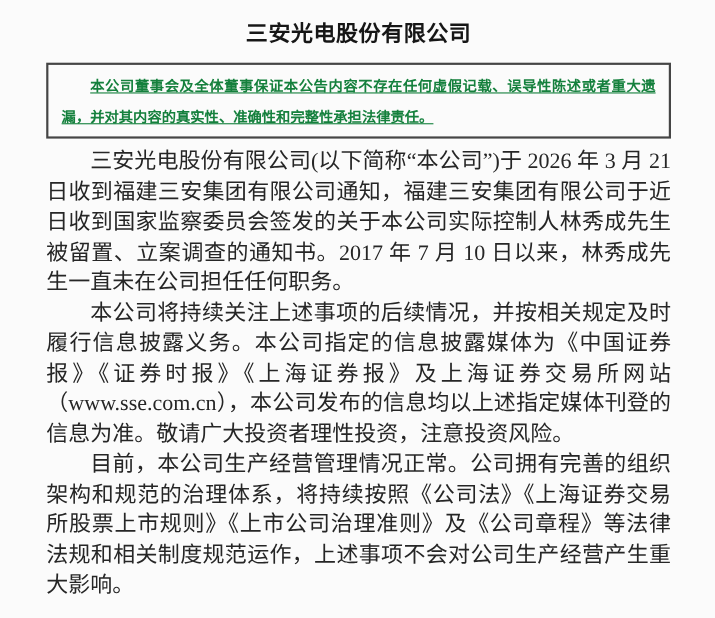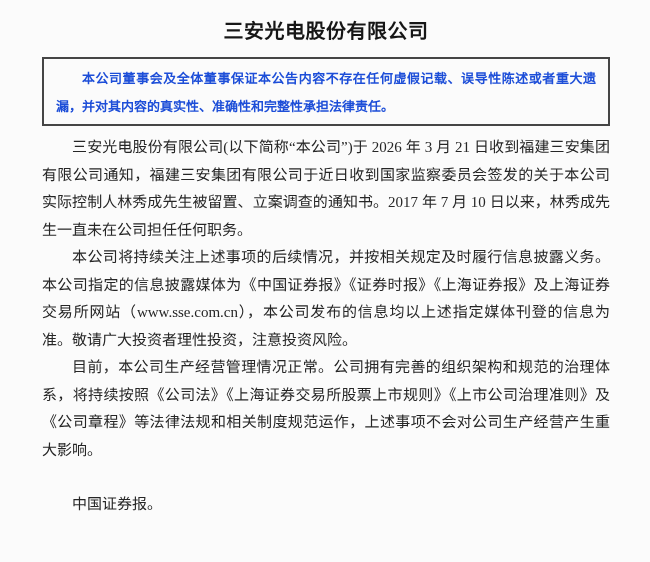--- a/index.html
+++ b/index.html
@@ -48,28 +48,29 @@
     background: transparent;
   }
   .disclaimer-box p {
     margin: 0;
     font-family: "Liberation Sans", sans-serif;
     font-weight: 700;
     font-size: 13px;
     line-height: 28px;
     text-indent: 2em;
     text-align: justify;
-    color: #1d4ed8;
+    color: #15803d;
+    text-decoration: underline;
   }
   .body-text {
     margin-top: 8px;
   }
   .body-text p {
     margin: 0;
-    font-size: 15px;
+    font-size: 20px;
     line-height: 27.5px;
     text-indent: 2em;
     text-align: justify;
     color: #262626;
   }
   .body-text p.closing {
     margin-top: 27px;
     text-align: left;
   }
 </style>

